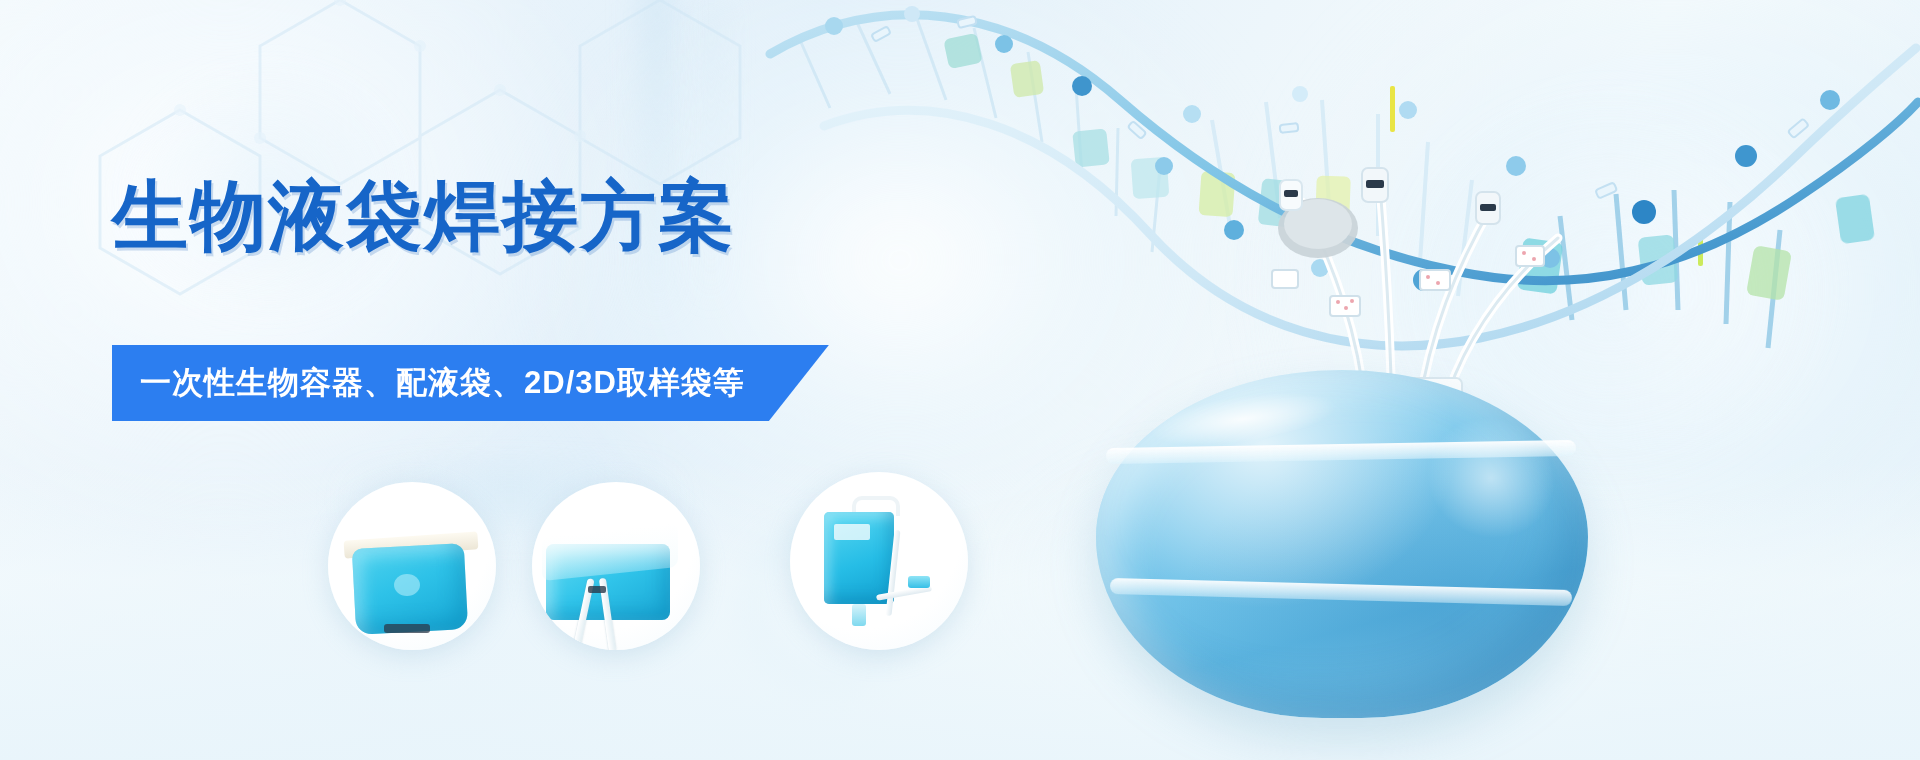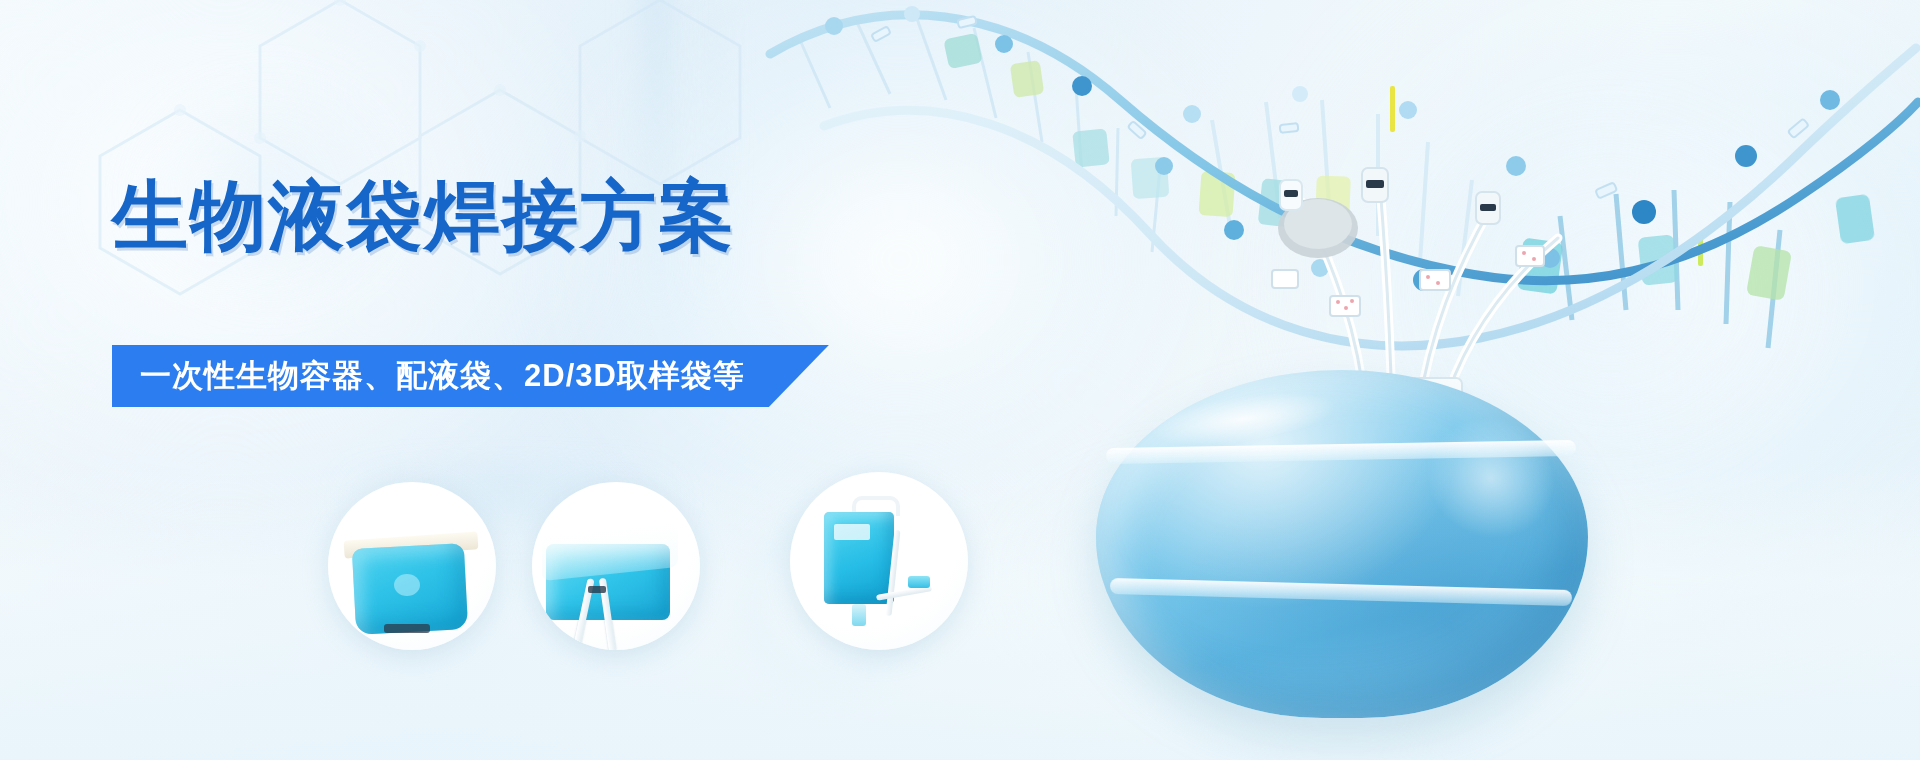--- a/index.html
+++ b/index.html
@@ -134,21 +134,21 @@
     color: #1665c8;
     white-space: nowrap;
     text-shadow: 2px 3px 0 rgba(21,90,180,.20);
   }
 
   
   .subtitle-banner {
     position: absolute;
     left: 112px;
     top: 345px;
-    height: 62px;
+    height: 76px;
     padding: 0 84px 0 28px;
     display: flex;
     align-items: center;
     background: #2c7ef0;
     color: #ffffff;
     font-size: 31px;
     font-weight: 700;
     letter-spacing: 1px;
     white-space: nowrap;
     clip-path: polygon(0 0, 100% 0, calc(100% - 60px) 100%, 0 100%);

